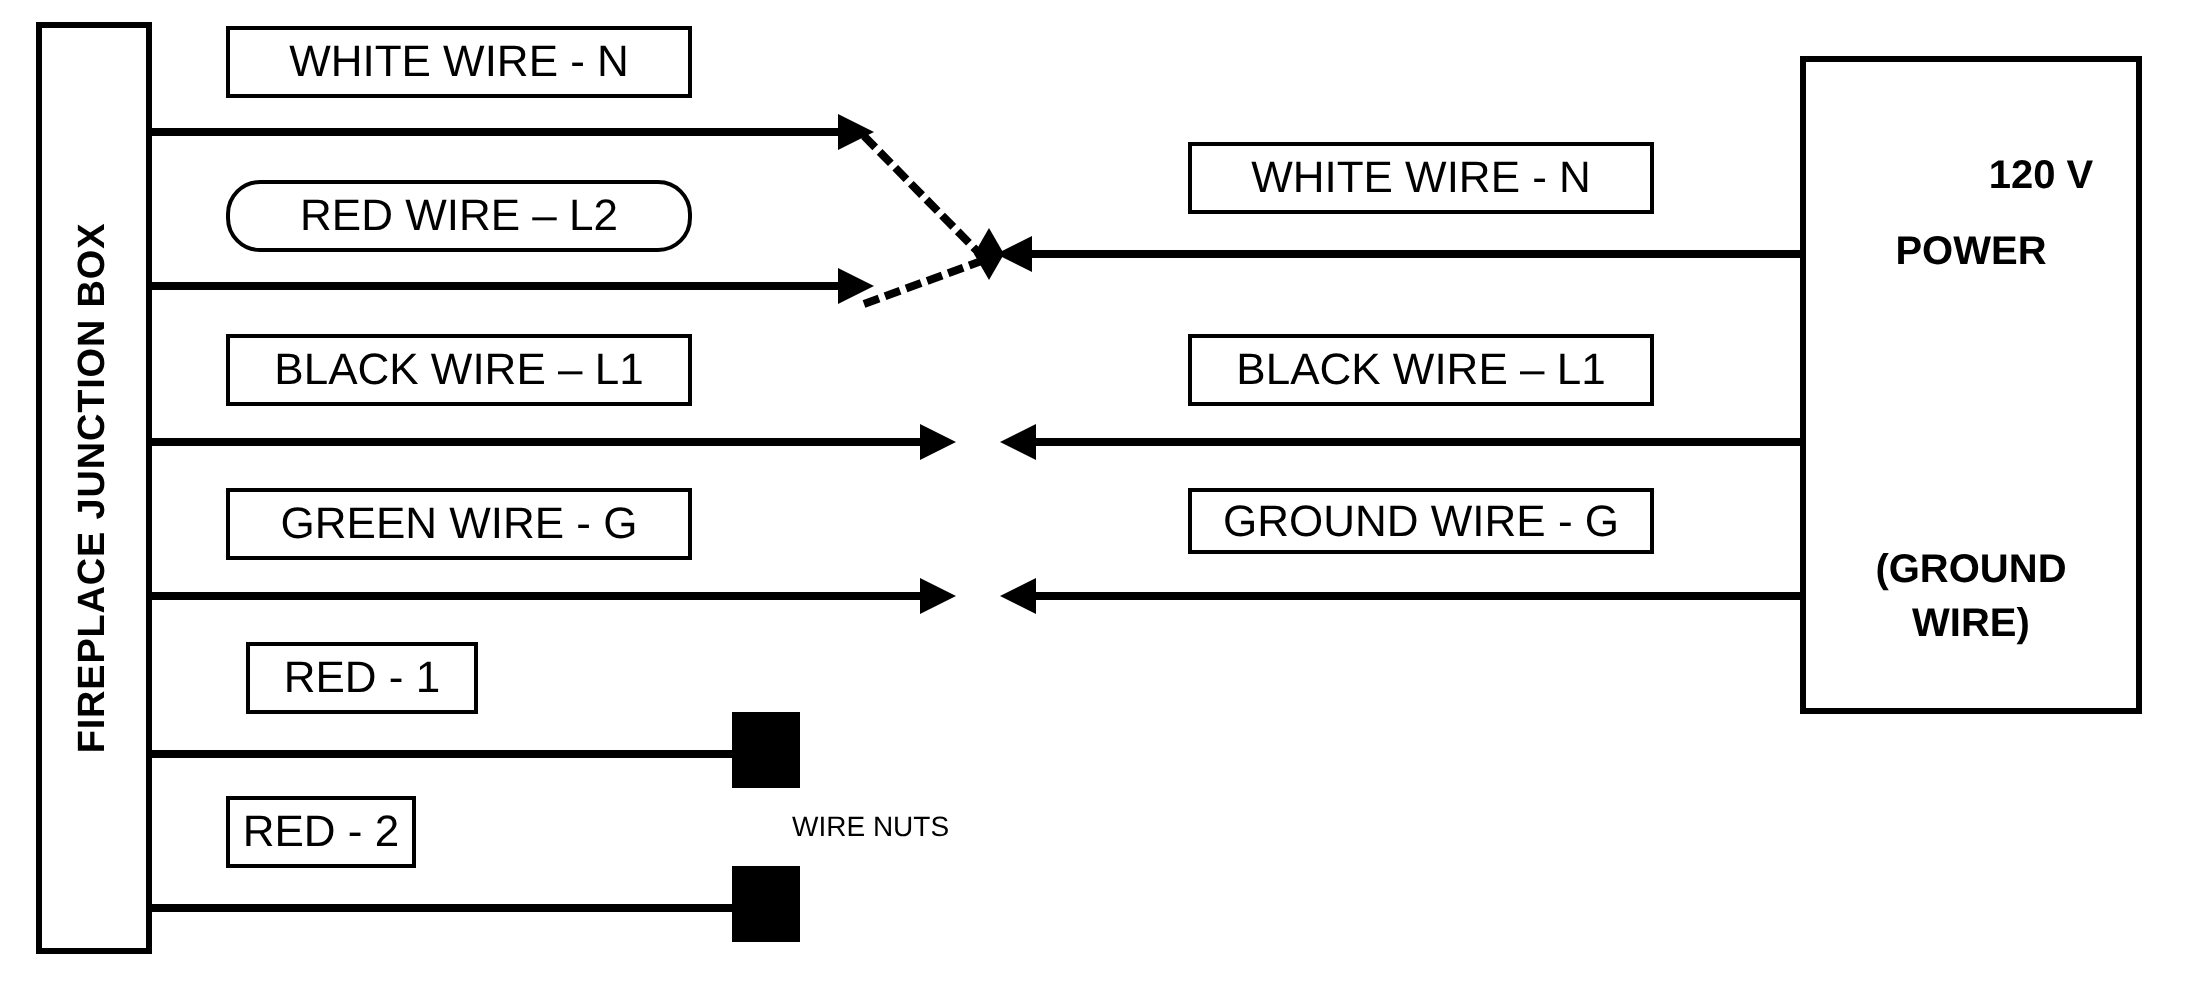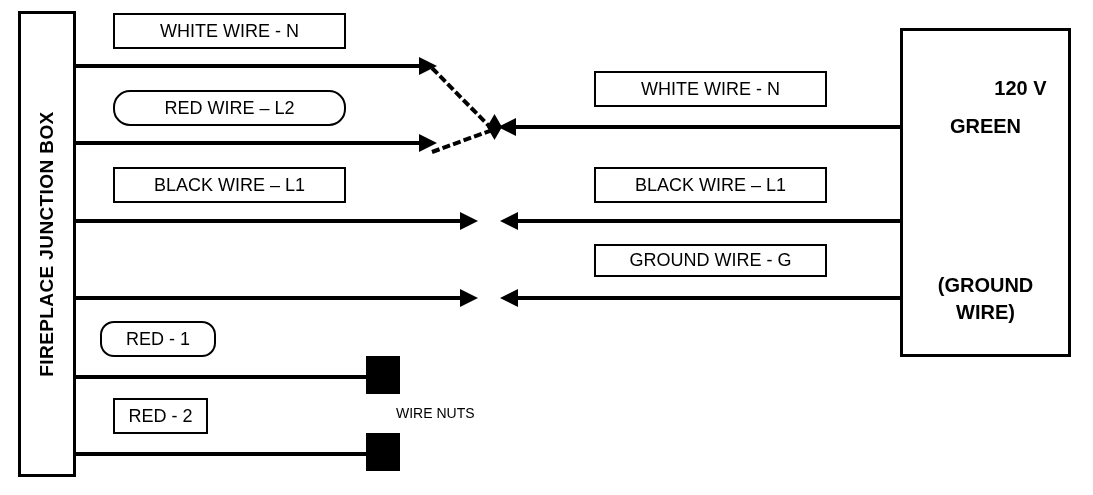--- a/index.html
+++ b/index.html
@@ -60,21 +60,21 @@
   }
   
   .wire-label {
     position: absolute;
     box-sizing: border-box;
     border: 2px solid #000000;
     background: #ffffff;
     display: flex;
     align-items: center;
     justify-content: center;
-    font-size: 18px;
+    font-size: 22px;
     color: #000000;
     white-space: nowrap;
     text-align: center;
   }
   
   .wire {
     position: absolute;
     height: 4px;
     background: #000000;
   }
@@ -120,39 +120,42 @@
 <body>
 
 <div id="canvas">
 
   <div class="enclosure" id="junction-box">
     <span id="junction-box-label">FIREPLACE JUNCTION BOX</span>
   </div>
 
   <div class="enclosure" id="power-supply-box">
     <span class="ps-line" style="top:46px;padding-left:35px;">120 V</span>
-    <span class="ps-line" style="top:84px;">GREEN</span>
+    <span class="ps-line" style="top:84px;">POWER</span>
     <span class="ps-line" style="top:243px;">(GROUND</span>
     <span class="ps-line" style="top:270px;">WIRE)</span>
   </div>
 
   <div class="wire-label" style="left:113px; top:13px; width:233px; height:36px;">
     <span>WHITE WIRE - N</span>
   </div>
 
   <div class="wire-label" style="left:113px; top:90px; width:233px; height:36px;border-radius:17px;">
     <span>RED WIRE – L2</span>
   </div>
 
   <div class="wire-label" style="left:113px; top:167px; width:233px; height:36px;">
     <span>BLACK WIRE – L1</span>
   </div>
 
-
-  <div class="wire-label" style="left:100px; top:321px; width:116px; height:36px;border-radius:14px;">
+  <div class="wire-label" style="left:113px; top:244px; width:233px; height:36px;">
+    <span>GREEN WIRE - G</span>
+  </div>
+
+  <div class="wire-label" style="left:123px; top:321px; width:116px; height:36px;">
     <span>RED - 1</span>
   </div>
 
   <div class="wire-label" style="left:113px; top:398px; width:95px; height:36px;">
     <span>RED - 2</span>
   </div>
 
   <div class="wire-label" style="left:594px; top:71px; width:233px; height:36px;">
     <span>WHITE WIRE - N</span>
   </div>

